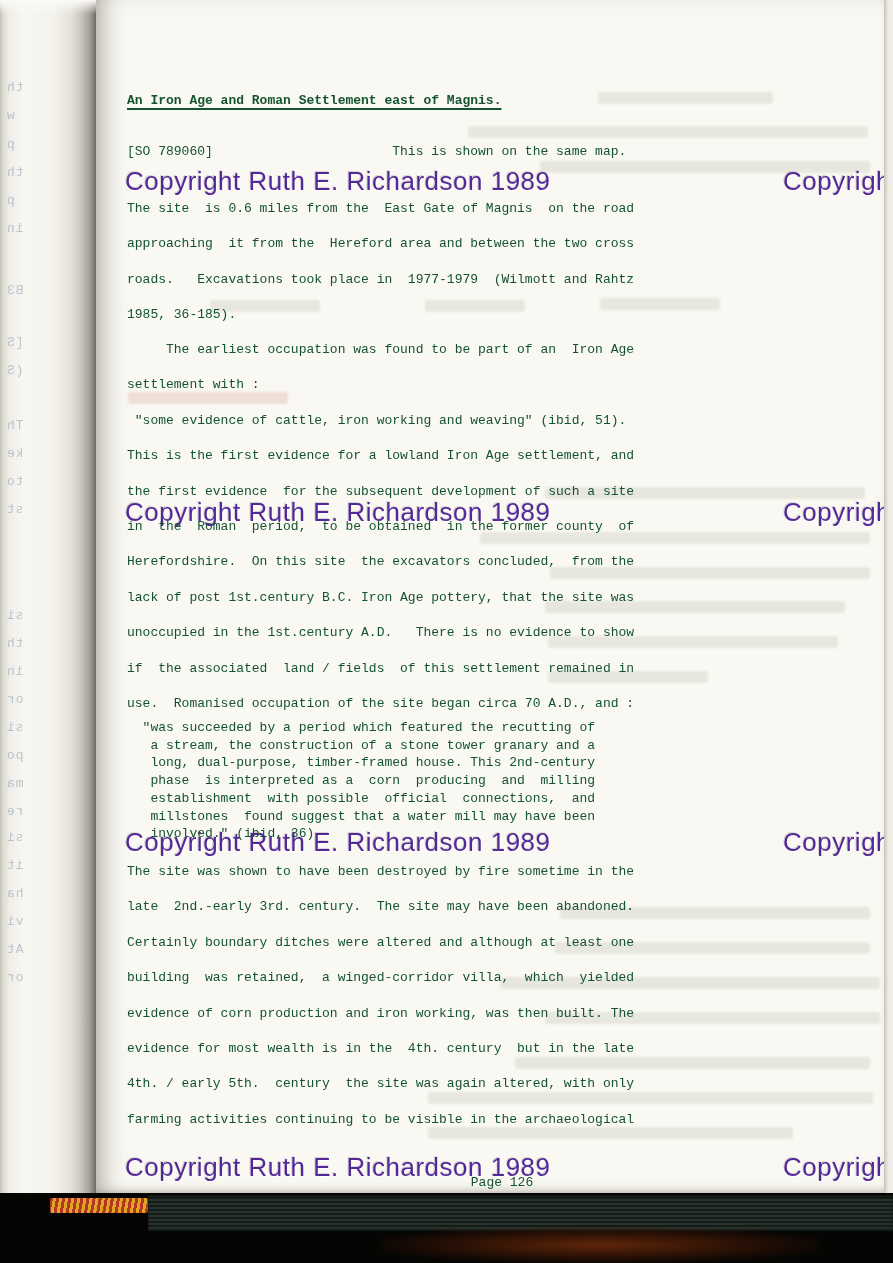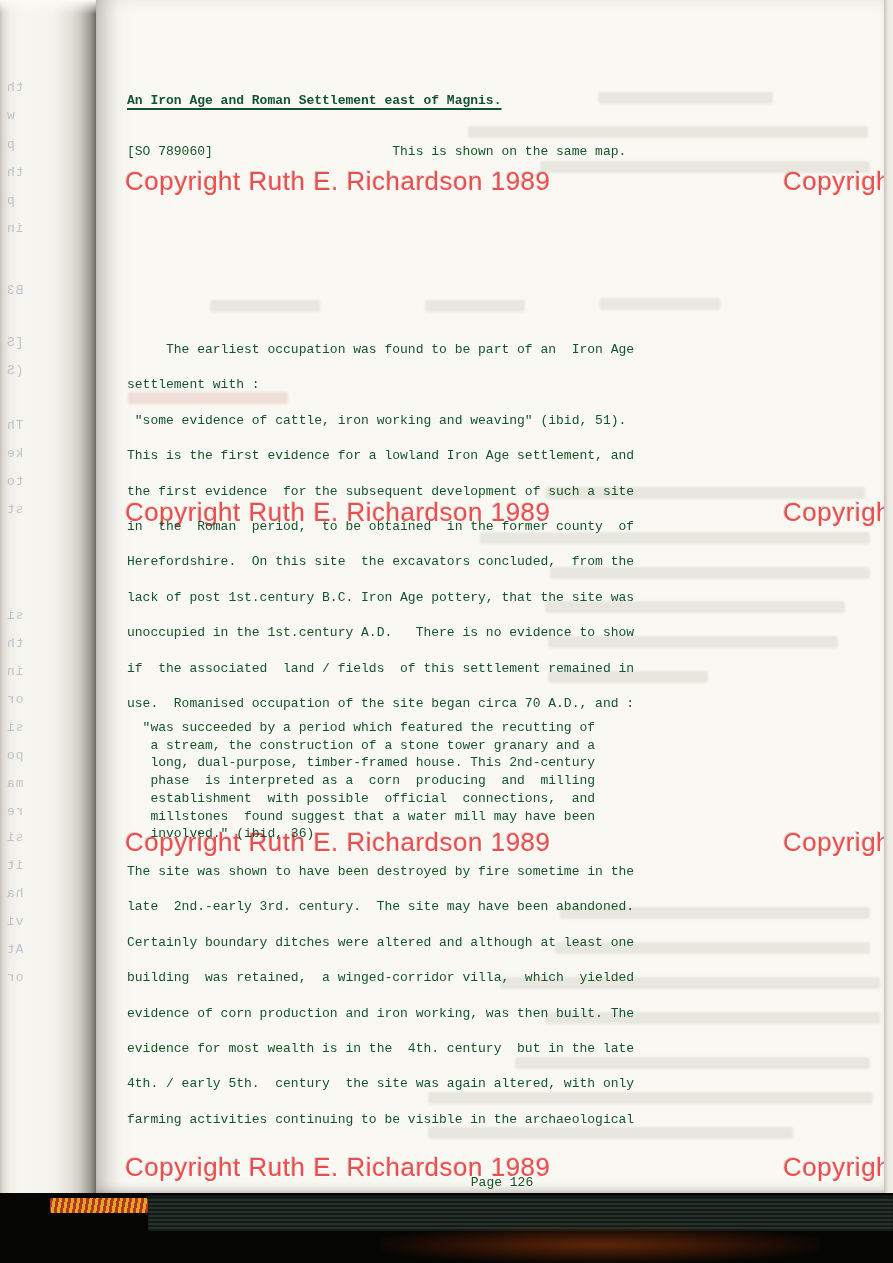--- a/index.html
+++ b/index.html
@@ -48,21 +48,21 @@
   .tline{line-height:22px}
   .title{
     margin:0;font-weight:bold;text-decoration:underline;
     text-decoration-thickness:1.5px;text-underline-offset:4px;
   }
   .pagenum{width:750px;text-align:center}
 
   
   .wm{
     position:absolute;font-family:"Liberation Sans",sans-serif;
-    font-size:26px;line-height:30px;letter-spacing:.5px;color:#ef4444;
+    font-size:26px;line-height:30px;letter-spacing:.5px;color:#4c1d95;
     text-shadow:1px 1px 0 #ffffff,-1px -1px 0 rgba(125,122,117,.30);
     opacity:.95;white-space:pre;
   }
 
   
   .bleed{
     position:absolute;height:12px;border-radius:3px;filter:blur(1.2px);
     background:rgba(148,150,126,.17);
   }
   .bleed.pink{background:rgba(205,130,125,.22)}
@@ -152,20 +152,24 @@
         <span class="wm" style="top: 827px; left: 29px;">Copyright Ruth E. Richardson 1989</span>
         <span class="wm" style="top: 827px; left: 687px;">Copyright</span>
         <span class="wm" style="top: 1152px; left: 29px;">Copyright Ruth E. Richardson 1989</span>
         <span class="wm" style="top: 1152px; left: 687px;">Copyright</span>
       </div>
 
     <h1 class="mono tline title" style="top:90px">An Iron Age and Roman Settlement east of Magnis.</h1>
 
     <div class="mono tline" style="top:141px">[SO 789060]                       This is shown on the same map.</div>
 
+    <div class="mono tblock" style="top:191px">The site  is 0.6 miles from the  East Gate of Magnis  on the road
+approaching  it from the  Hereford area and between the two cross
+roads.   Excavations took place in  1977-1979  (Wilmott and Rahtz
+1985, 36-185).</div>
 
     <div class="mono tblock" style="top:332px">     The earliest occupation was found to be part of an  Iron Age
 settlement with :
  "some evidence of cattle, iron working and weaving" (ibid, 51).
 This is the first evidence for a lowland Iron Age settlement, and
 the first evidence  for the subsequent development of such a site
 in  the  Roman  period,  to be obtained  in the former county  of
 Herefordshire.  On this site  the excavators concluded,  from the
 lack of post 1st.century B.C. Iron Age pottery, that the site was
 unoccupied in the 1st.century A.D.   There is no evidence to show

